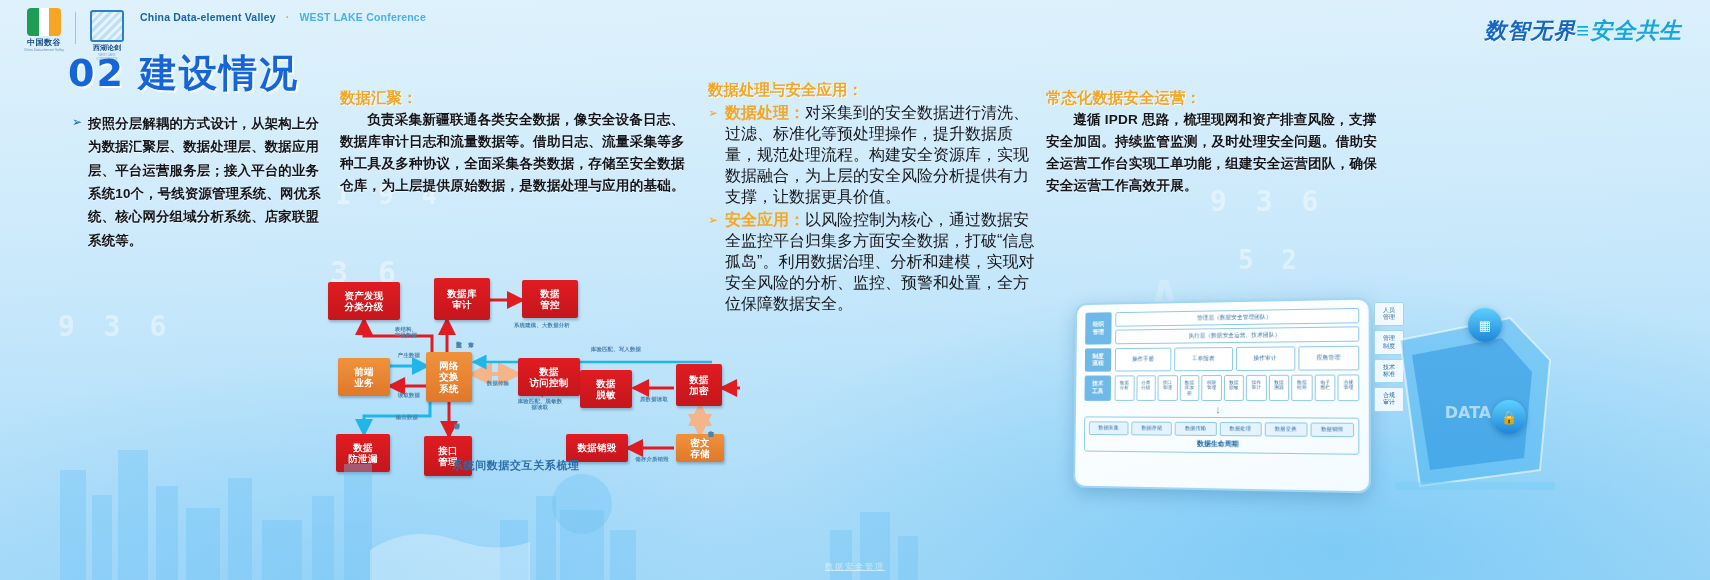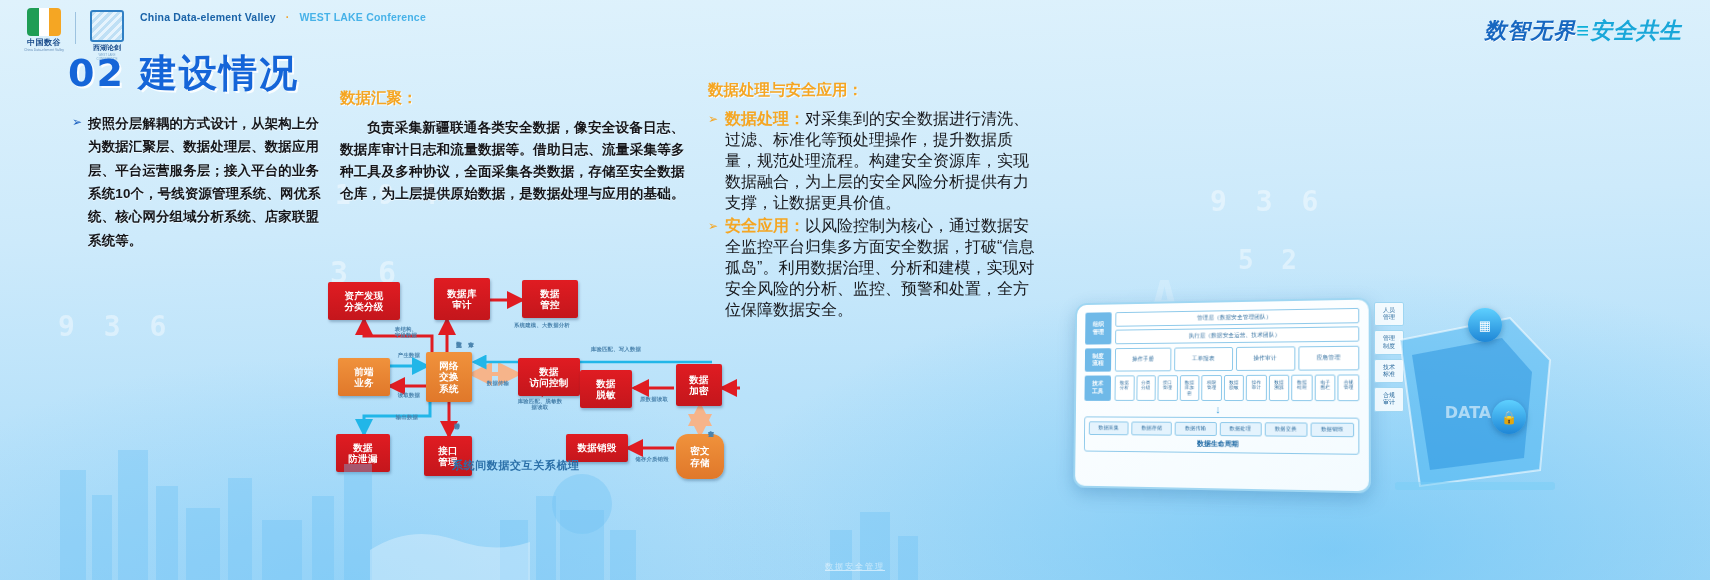--- a/index.html
+++ b/index.html
@@ -46,21 +46,21 @@
   .slogan .a{color:#1767c0;text-shadow:0 1px 0 #fff;}
   .slogan .b{color:#0fb0d8;}
   .slogan .c{color:#19a7d9;}
   
   .sect{position:absolute;left:68px;top:48px;font-size:38px;font-weight:900;color:#1565d8;
       letter-spacing:2px;text-shadow:2px 2px 0 rgba(255,255,255,.85);}
   .sect .num{font-family:"DejaVu Sans",sans-serif;margin-right:14px;}
   
   .col{position:absolute;color:#15161a;}
   .col .h{color:#f5a623;font-weight:900;font-size:15.5px;text-shadow:1px 1px 0 rgba(255,255,255,.8);
-      margin-bottom:8px;}
+      }
   .col p{margin:0 0 3px 0;font-weight:800;font-size:13.6px;line-height:1.62;letter-spacing:.2px;
       text-shadow:0 1px 0 rgba(255,255,255,.55);}
   .bullet{display:flex;gap:6px;align-items:flex-start;}
   .bullet .tri{color:#1a5fbf;font-size:12px;line-height:1.7;flex:0 0 auto;}
   .bullet .txt{font-weight:800;font-size:13.4px;line-height:1.74;letter-spacing:.2px;
       text-shadow:0 1px 0 rgba(255,255,255,.55);}
   .sub-bullet{display:flex;gap:7px;align-items:flex-start;margin-top:2px;}
   .sub-bullet .tri{color:#f5a623;font-size:12px;line-height:1.72;flex:0 0 auto;}
   .sub-bullet .k{color:#f5a623;font-weight:900;}
   
@@ -176,20 +176,24 @@
     <div class="sub-bullet">
       <span class="tri">➢</span>
       <span class="txt"><span class="k">数据处理：</span><span>对采集到的安全数据进行清洗、过滤、标准化等预处理操作，提升数据质量，规范处理流程。构建安全资源库，实现数据融合，为上层的安全风险分析提供有力支撑，让数据更具价值。</span></span>
     </div>
     <div class="sub-bullet">
       <span class="tri">➢</span>
       <span class="txt"><span class="k">安全应用：</span><span>以风险控制为核心，通过数据安全监控平台归集多方面安全数据，打破“信息孤岛”。利用数据治理、分析和建模，实现对安全风险的分析、监控、预警和处置，全方位保障数据安全。</span></span>
     </div>
   </div>
 
+  <div class="col" id="col4">
+    <div class="h">常态化数据安全运营：</div>
+    <p style="text-indent:2em;">遵循 IPDR 思路，梳理现网和资产排查风险，支撑安全加固。持续监管监测，及时处理安全问题。借助安全运营工作台实现工单功能，组建安全运营团队，确保安全运营工作高效开展。</p>
+  </div>
 
   <div id="flow">
     <svg width="420" height="210" style="position:absolute;left:0;top:0;">
       <defs>
         <marker id="ar" markerWidth="6" markerHeight="6" refX="5" refY="3" orient="auto">
           <path d="M0,0 L6,3 L0,6 Z" fill="#e01c22"></path>
         </marker>
         <marker id="ac" markerWidth="6" markerHeight="6" refX="5" refY="3" orient="auto">
           <path d="M0,0 L6,3 L0,6 Z" fill="#21b6e8"></path>
         </marker>
@@ -245,21 +249,21 @@
 访问控制</div>
     <div class="nd red" style="left:354px;top:88px;width:46px;height:42px;white-space:pre-line;">数据
 加密</div>
     <div class="nd red" style="left:258px;top:94px;width:52px;height:38px;white-space:pre-line;">数据
 脱敏</div>
     <div class="nd red" style="left:14px;top:158px;width:54px;height:38px;white-space:pre-line;">数据
 防泄漏</div>
     <div class="nd red" style="left:102px;top:160px;width:48px;height:40px;white-space:pre-line;">接口
 管理</div>
     <div class="nd red" style="left:244px;top:158px;width:62px;height:28px;white-space:pre-line;">数据销毁</div>
-    <div class="nd org" style="left:354px;top:158px;width:48px;height:45px;white-space:pre-line;border-radius:12px;">密文
+    <div class="nd org" style="left:354px;top:158px;width:48px;height:28px;white-space:pre-line;">密文
 存储</div>
 
     <div class="flab" style="left:60px;top:50px;width:48px;white-space:pre-line;">表结构、
 字段数据</div>
     <div class="flab v" style="left:134px;top:46px;height:30px;">数据交互</div>
     <div class="flab v" style="left:146px;top:46px;height:30px;">库审计</div>
     <div class="flab" style="left:172px;top:46px;width:96px;">系统建模、大数据分析</div>
     <div class="flab" style="left:66px;top:76px;width:42px;">产生数据</div>
     <div class="flab" style="left:66px;top:116px;width:42px;">读取数据</div>
     <div class="flab" style="left:62px;top:138px;width:46px;">输出数据</div>

